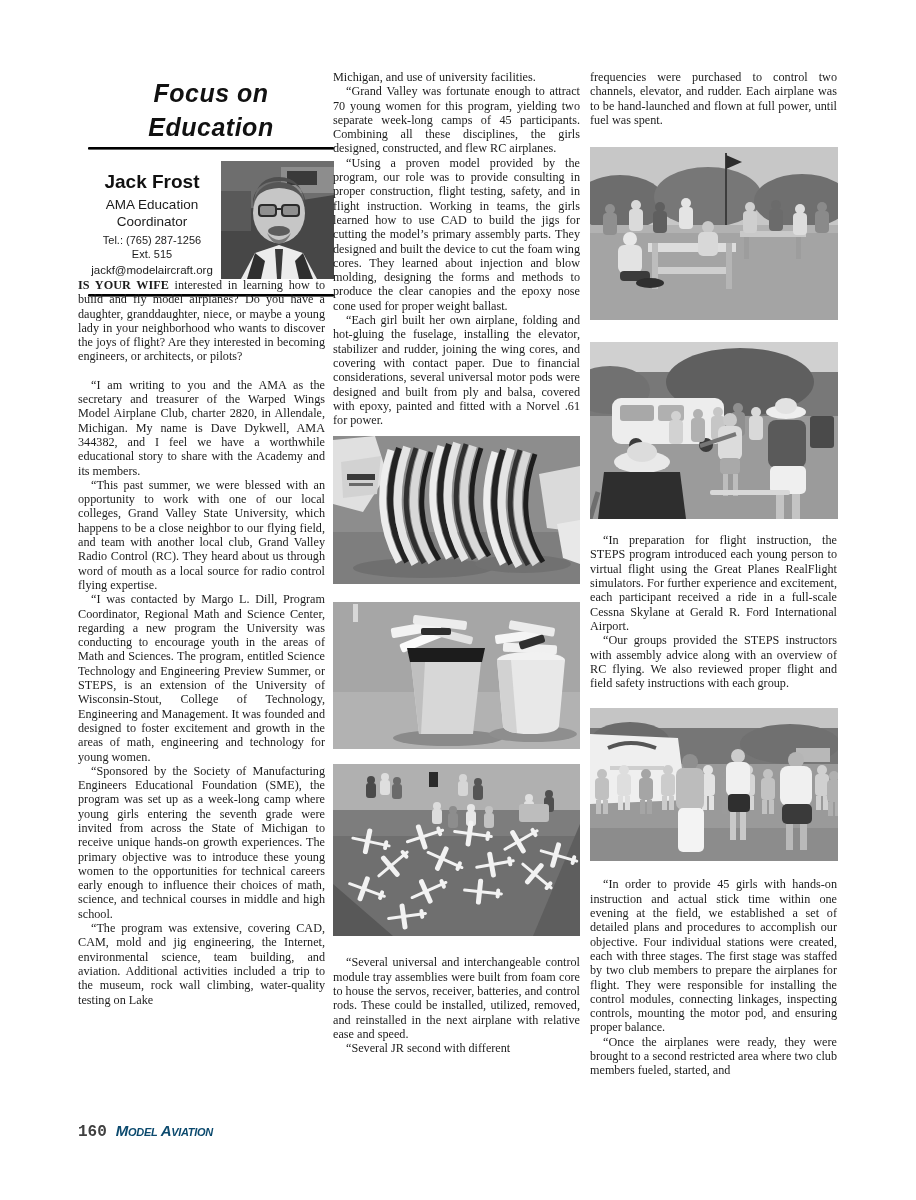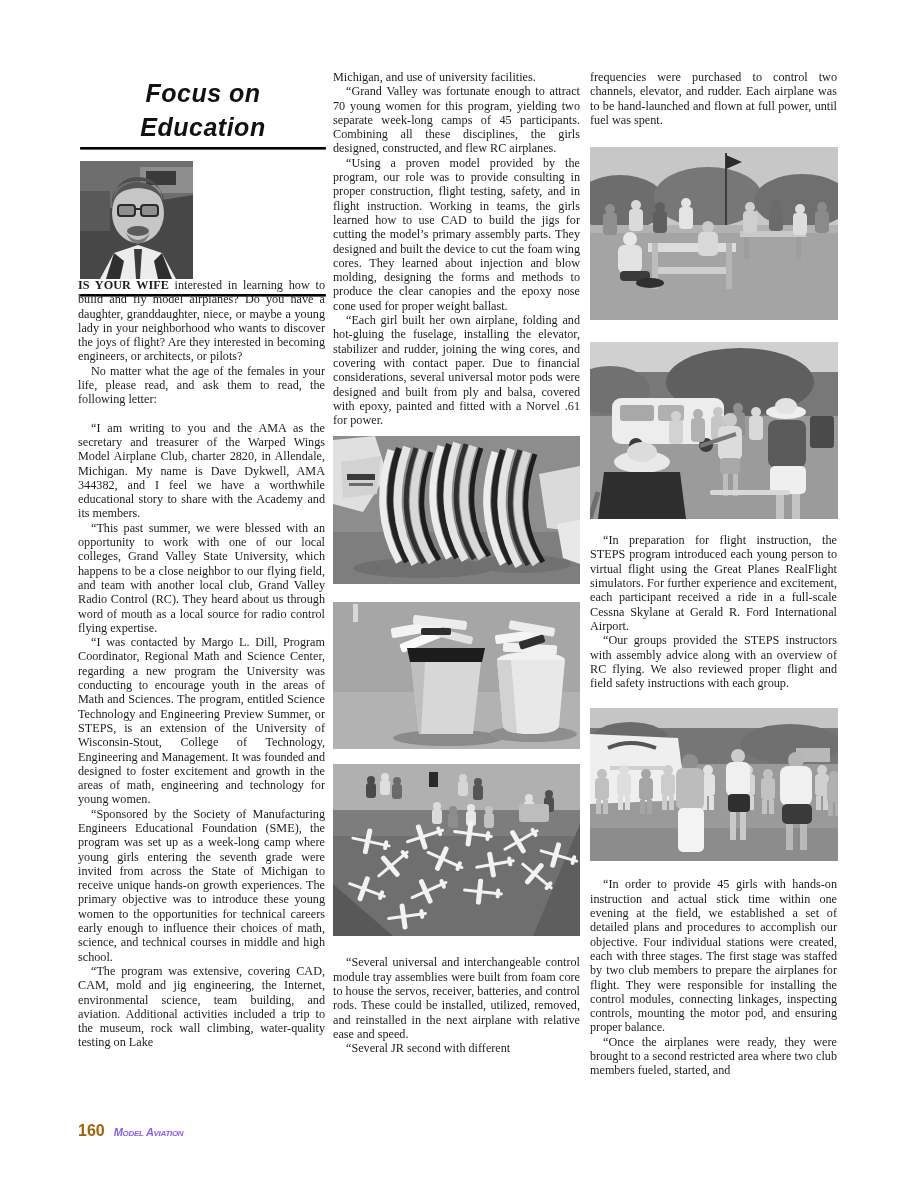--- a/index.html
+++ b/index.html
@@ -1,21 +1,21 @@
 <!DOCTYPE html>
 <html><head>
 <meta charset="utf-8">
 <style>
   html,body { margin:0; padding:0; background:#ffffff; }
   .page {
     position:relative; width:916px; height:1200px; background:#ffffff;
     font-family:"Liberation Serif", serif; color:#1c1c1c; overflow:hidden;
   }
   
-  .masthead { position:absolute; left:80px; top:76px; width:246px; }
+  .masthead { position:absolute; left:88px; top:76px; width:246px; }
   .masthead-title {
     font-family:"Liberation Sans", sans-serif; font-weight:bold; font-style:italic;
     font-size:25px; line-height:34px; text-align:center; letter-spacing:.5px; color:#111;
   }
   .rule { height:3px; background:linear-gradient(to bottom,#000 55%, #9a9a9a); border-radius:1px; }
   .rule.r1 { margin-top:3px; }
   .rule.r2 { margin-top:15px; }
   .author { display:flex; justify-content:space-between; align-items:flex-start; margin-top:11px; }
   .author-info { width:128px; text-align:center; font-family:"Liberation Sans", sans-serif; padding-top:10px; }
   .author-name { font-size:19px; font-weight:bold; line-height:22px; color:#111; }
@@ -42,35 +42,45 @@
   .ph2 { margin-top:18px; }
   .ph3 { margin-top:15px; }
   .phA { margin-top:20px; }
   .phB { margin-top:22px; }
   .phC { margin-top:18px; }
   .mt9  { margin-top:19px; }
   .mt14 { margin-top:14px; }
   .mt16 { margin-top:16px; }
   
   .footer { position:absolute; left:78px; top:1122px; display:flex; align-items:baseline; gap:9px; }
-  .page-num { font-family:Liberation Sans, sans-serif; font-weight:bold; font-size:16px; color:#a16207; }
+  .page-num { font-family:Liberation Mono, monospace; font-weight:bold; font-size:16px; color:#404040; }
   .mag-name {
     font-family:"Liberation Sans", sans-serif; font-weight:bold; font-style:italic;
-    font-variant:small-caps; font-size:11px; letter-spacing:-.3px; color:#8b5cf6;
+    font-variant:small-caps; font-size:15px; letter-spacing:-.3px; color:#0c4a6e;
   }
 </style>
 </head>
 <body>
 
 <div class="page">
 
   <div class="masthead">
     <div class="masthead-title">Focus on Education</div>
     <div class="rule r1"></div>
     <div class="author">
+      <div class="author-info">
+        <div class="author-name">Jack Frost</div>
+        <div class="author-role">
+          <div>AMA Education</div>
+          <div>Coordinator</div>
+        </div>
+        <div class="author-tel">Tel.: (765) 287-1256</div>
+        <div class="author-ext">Ext. 515</div>
+        <div class="author-email">jackf@modelaircraft.org</div>
+      </div>
       <div class="portrait">
         <svg width="113" height="118" viewBox="0 0 113 118">
           <rect width="113" height="118" fill="#474747"></rect>
           <polygon points="0,0 113,0 113,34 0,52" fill="#6e6e6e"></polygon>
           <rect x="60" y="6" width="53" height="26" fill="#8d8d8d"></rect>
           <rect x="66" y="10" width="30" height="14" fill="#3a3a3a"></rect>
           <rect x="0" y="30" width="30" height="40" fill="#595959"></rect>
           <ellipse cx="58" cy="52" rx="26" ry="30" fill="#c6c6c6"></ellipse>
           <path d="M32,46 Q34,16 58,16 Q82,16 84,46 L84,38 Q80,20 58,20 Q36,20 32,38 Z" fill="#4f4f4f"></path>
           <path d="M32,44 Q36,22 58,21 Q80,22 84,44 Q80,28 58,27 Q36,28 32,44" fill="#565656"></path>
@@ -84,21 +94,20 @@
           <polygon points="82,92 74,100 78,118 92,118" fill="#2f2f2f"></polygon>
           <polygon points="54,88 62,88 60,118 56,118" fill="#3a3a3a"></polygon>
         </svg>
       </div>
     </div>
     <div class="rule r2"></div>
   </div>
 
   <div class="col col-1">
     <p class="noindent"><b>IS YOUR WIFE</b><span> interested in learning how to build and fly model airplanes? Do you have a daughter, granddaughter, niece, or maybe a young lady in your neighborhood who wants to discover the joys of flight? Are they interested in becoming engineers, or architects, or pilots?</span></p>
-    <p>No matter what the age of the females in your life, please read, and ask them to read, the following letter:</p>
     <p class="gap">“I am writing to you and the AMA as the secretary and treasurer of the Warped Wings Model Airplane Club, charter 2820, in Allendale, Michigan. My name is Dave Dykwell, AMA 344382, and I feel we have a worthwhile educational story to share with the Academy and its members.</p>
     <p>“This past summer, we were blessed with an opportunity to work with one of our local colleges, Grand Valley State University, which happens to be a close neighbor to our flying field, and team with another local club, Grand Valley Radio Control (RC). They heard about us through word of mouth as a local source for radio control flying expertise.</p>
     <p>“I was contacted by Margo L. Dill, Program Coordinator, Regional Math and Science Center, regarding a new program the University was conducting to encourage youth in the areas of Math and Sciences. The program, entitled Science Technology and Engineering Preview Summer, or STEPS, is an extension of the University of Wisconsin-Stout, College of Technology, Engineering and Management. It was founded and designed to foster excitement and growth in the areas of math, engineering and technology for young women.</p>
     <p>“Sponsored by the Society of Manufacturing Engineers Educational Foundation (SME), the program was set up as a week-long camp where young girls entering the seventh grade were invited from across the State of Michigan to receive unique hands-on growth experiences. The primary objective was to introduce these young women to the opportunities for technical careers early enough to influence their choices of math, science, and technical courses in middle and high school.</p>
     <p>“The program was extensive, covering CAD, CAM, mold and jig engineering, the Internet, environmental science, team building, and aviation. Additional activities included a trip to the museum, rock wall climbing, water-quality testing on Lake</p>
   </div>
 
   <div class="col col-2">
     <p class="noindent">Michigan, and use of university facilities.</p>
     <p>“Grand Valley was fortunate enough to attract 70 young women for this program, yielding two separate week-long camps of 45 participants. Combining all these disciplines, the girls designed, constructed, and flew RC airplanes.</p>

